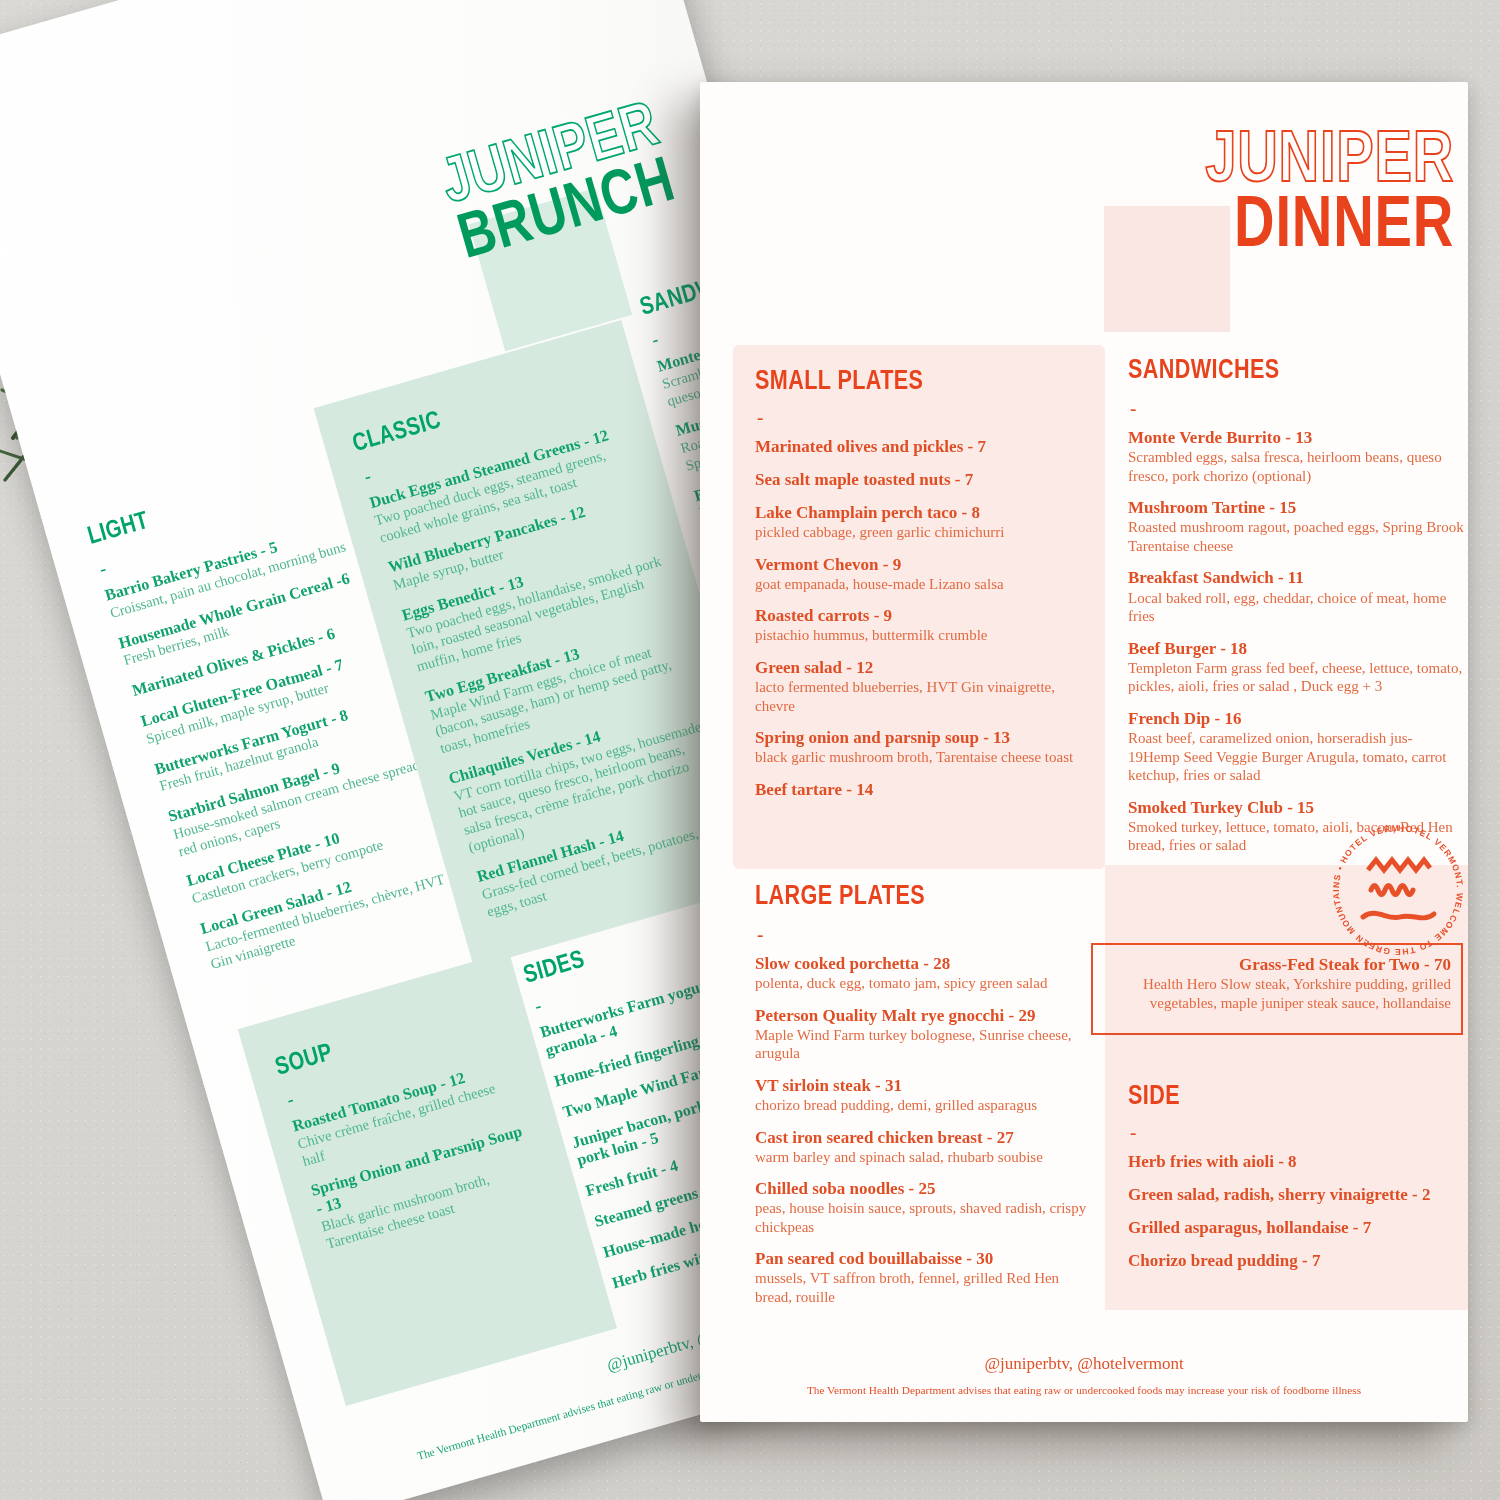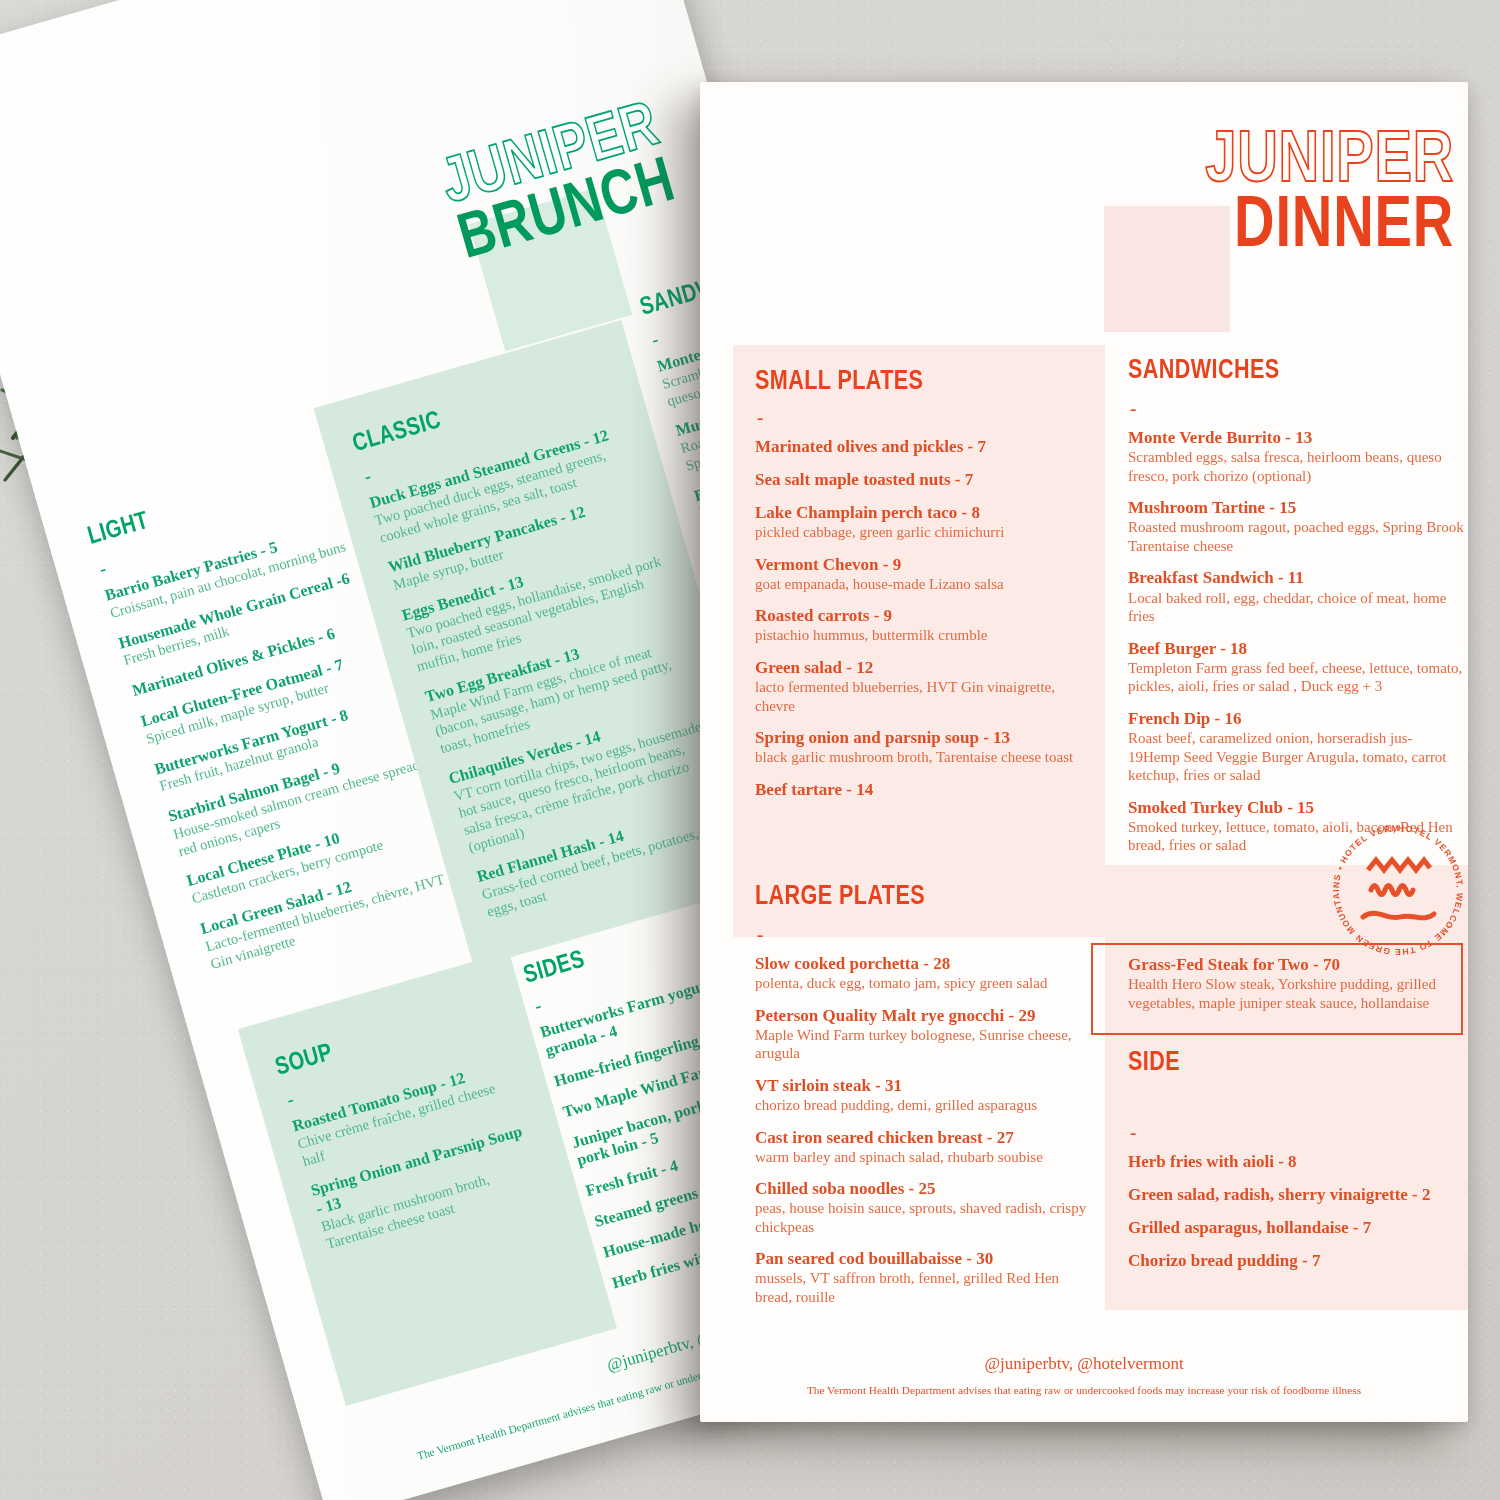--- a/index.html
+++ b/index.html
@@ -257,21 +257,21 @@
 
   <div id="dinner-paper" class="paper dinner">
 
     <div class="sq" style="left:404px;top:124px;width:126px;height:126px;background:#fae7e3;"></div>
 
     <div class="menu-title" style="right:14px;top:42px;font-size:72px;">
       <span class="line cond-r" style="color:#fffdfc;-webkit-text-stroke:2px #e8431c;">JUNIPER</span>
       <span class="line cond-r" style="color:#e8431c;">DINNER</span>
     </div>
 
-    <div class="block pink" style="left:33px;top:263px;width:372px;height:592px;">
+    <div class="block pink" style="left:33px;top:263px;width:372px;height:524px;border-radius:6px;">
       <div class="sec-h" style="left:22px;top:20px;">
         <span class="cond">SMALL PLATES</span></div>
       <div class="dash" style="left:24px;top:62px;">-</div>
       <div class="items" style="left:22px;top:92px;width:330px;">
           <div class="mi">
             <div class="mi-t">Marinated olives and pickles - 7</div>
           </div>
           <div class="mi">
             <div class="mi-t">Sea salt maple toasted nuts - 7</div>
           </div>
@@ -371,29 +371,29 @@
         <textPath href="#stamp-ring">HOTEL VERMONT. WELCOME TO THE GREEN MOUNTAINS • HOTEL VERMONT. WELCOME TO THE GREEN MOUNTAINS • </textPath>
       </text>
       <g stroke="#e8502a" fill="none">
         <path d="M-30,-20 L-22,-30 L-14,-20 L-6,-30 L2,-20 L10,-30 L18,-20 L26,-30 L32,-22" stroke-width="5" stroke-linejoin="miter"></path>
         <path d="M-27,0 q3.5,-9 7,0 q3.5,9 7,0 q3.5,-9 7,0 q3.5,9 7,0 q3.5,-9 7,0 q3.5,9 7,0" stroke-width="5" stroke-linecap="round"></path>
         <path d="M-35,27 C-22,17 -10,31 2,27 C14,23 26,33 36,24" stroke-width="5" stroke-linecap="round"></path>
       </g>
     </svg>
 
     <div id="steak-box">
-      <div class="items" style="position:static;">
+      <div class="items" style="position:static;text-align:right;">
           <div class="mi">
             <div class="mi-t">Grass-Fed Steak for Two - 70</div>
             <div class="mi-d">Health Hero Slow steak, Yorkshire pudding, grilled vegetables, maple juniper steak sauce, hollandaise</div>
           </div>
         </div>
     </div>
 
-    <div class="sec-h" style="left:428px;top:964px;">
+    <div class="sec-h" style="left:428px;top:998px;">
       <span class="cond">SIDE</span></div>
     <div class="dash" style="left:430px;top:1040px;">-</div>
     <div class="items" style="left:428px;top:1070px;width:330px;">
         <div class="mi">
           <div class="mi-t">Herb fries with aioli - 8</div>
         </div>
         <div class="mi">
           <div class="mi-t">Green salad, radish, sherry vinaigrette - 2</div>
         </div>
         <div class="mi">

